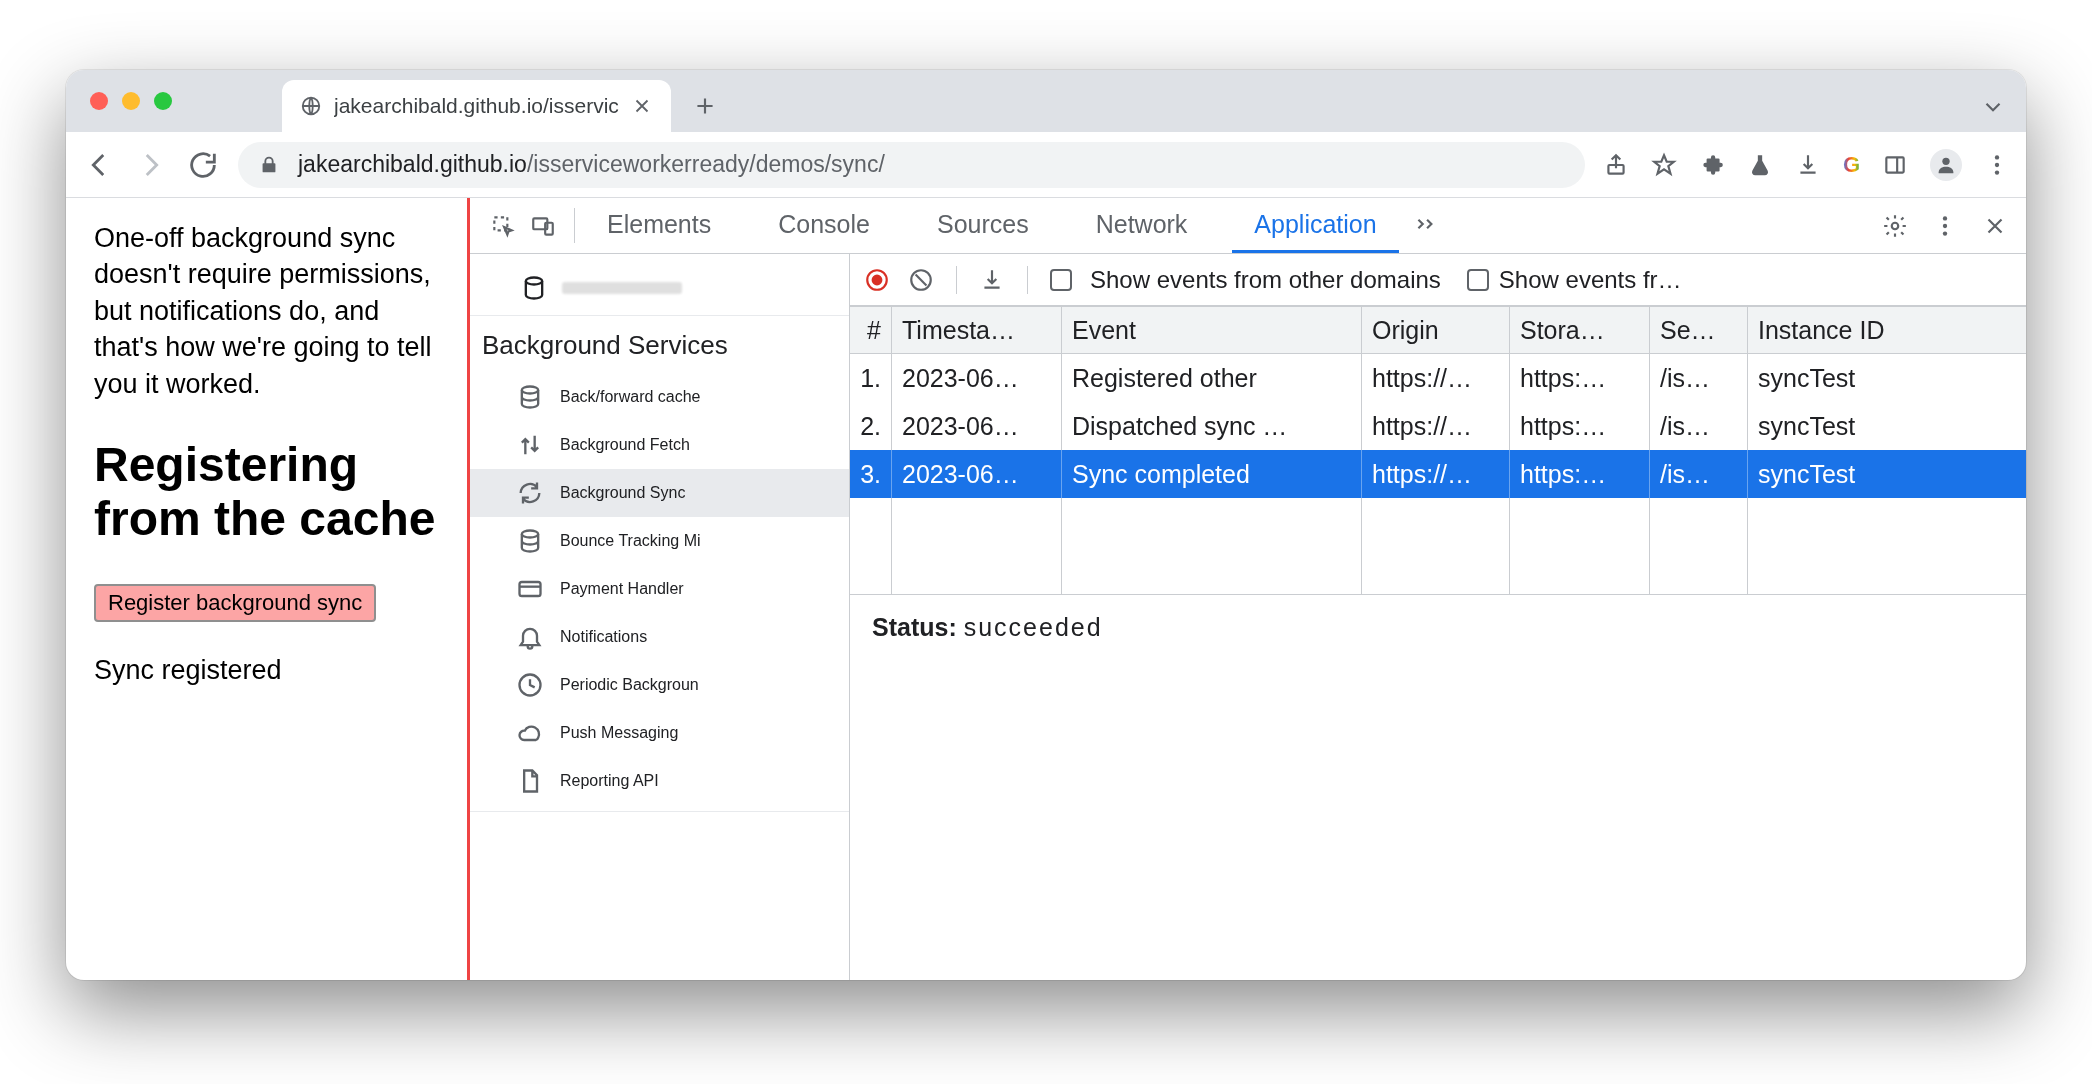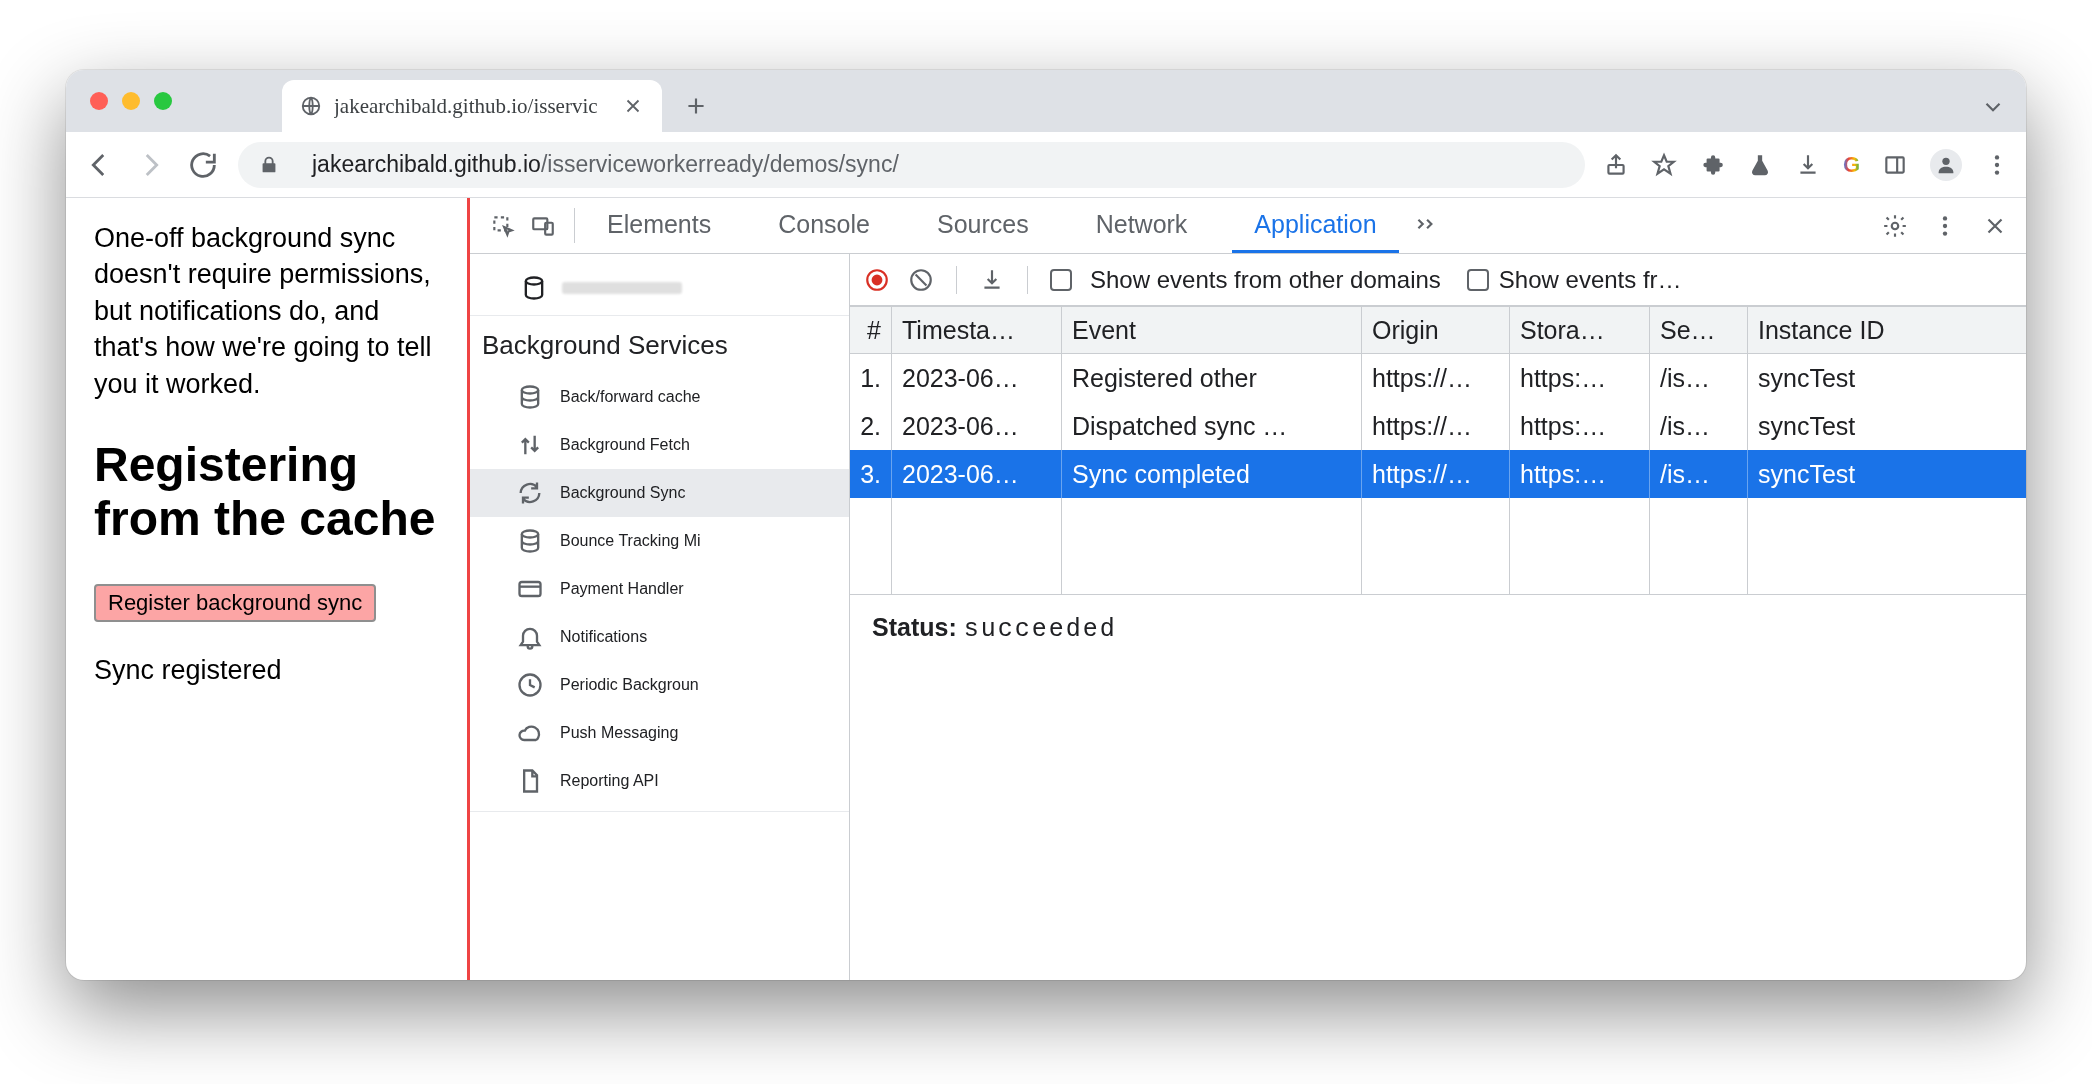--- a/index.html
+++ b/index.html
@@ -49,21 +49,21 @@
     align-items: center;
     padding: 0 18px;
     gap: 12px;
     min-width: 380px;
     max-width: 440px;
     font-size: 21px;
     color: #3c4043;
     position: relative;
   }
   .tab .favicon { width: 22px; height: 22px; color:#5f6368; }
-  .tab .title { flex: 1; white-space: nowrap; overflow: hidden; text-overflow: ellipsis; font-family: Liberation Serif, serif; }
+  .tab .title { flex: 1; white-space: nowrap; overflow: hidden; text-overflow: ellipsis; }
   .tab .close { width: 22px; height: 22px; color:#5f6368; }
   .newtab {
     width: 44px; height: 44px;
     display: flex; align-items: center; justify-content: center;
     color: #5f6368; font-size: 30px;
     margin-left: 12px; margin-bottom: 4px;
     border-radius: 50%;
   }
   .tabstrip .right { margin-left:auto; margin-right:20px; margin-bottom:12px; color:#5f6368; }
 
@@ -80,21 +80,21 @@
   .tbtn { width: 34px; height: 34px; display:flex; align-items:center; justify-content:center; color:#5f6368; }
   .tbtn.disabled { color:#bdc1c6; }
   .omnibox {
     flex: 1;
     height: 46px;
     border-radius: 23px;
     background: #f1f3f4;
     display: flex;
     align-items: center;
     padding: 0 20px;
-    gap: 32px;
+    gap: 18px;
     font-size: 23px;
     color: #202124;
   }
   .omnibox .lock { color:#5f6368; }
   .omnibox .url { white-space: nowrap; }
   .omnibox .url .host { color:#202124; }
   .omnibox .url .path { color:#5f6368; }
   .ticons { display:flex; gap:22px; align-items:center; color:#5f6368; }
   .ticons .g { font-weight:700; font-size:22px; }
   .avatar { width:32px; height:32px; border-radius:50%; background:#e8eaed; display:flex; align-items:center; justify-content:center;}
@@ -212,21 +212,21 @@
   .c-sc  { width: 98px; }
   .c-id  { flex:1; }
   .grid-row.selected { background:#1a73e8; color:#fff; }
   .grid-row.selected .cell { border-right-color: rgba(255,255,255,0.35); }
   .grid-empty { display:flex; height:48px; }
   .grid-empty .ecell { border-right:1px solid #cacdd1; }
   .grid-empty .ecell:last-child { border-right:none; }
 
   .status-line { padding: 18px 22px; font-size:25px; color:#202124; }
   .status-line b { font-weight:700; }
-  .status-line .val { letter-spacing: 2px; font-family: Liberation Mono, monospace; }
+  .status-line .val { letter-spacing: 2px; font-family: Liberation Sans, sans-serif; }
 
   
   svg { width:100%; height:100%; display:block; }
   .ic24 { width:26px; height:26px; }
   .ic20 { width:22px; height:22px; }
 </style>
 </head>
 <body>
 
 <div class="window">

